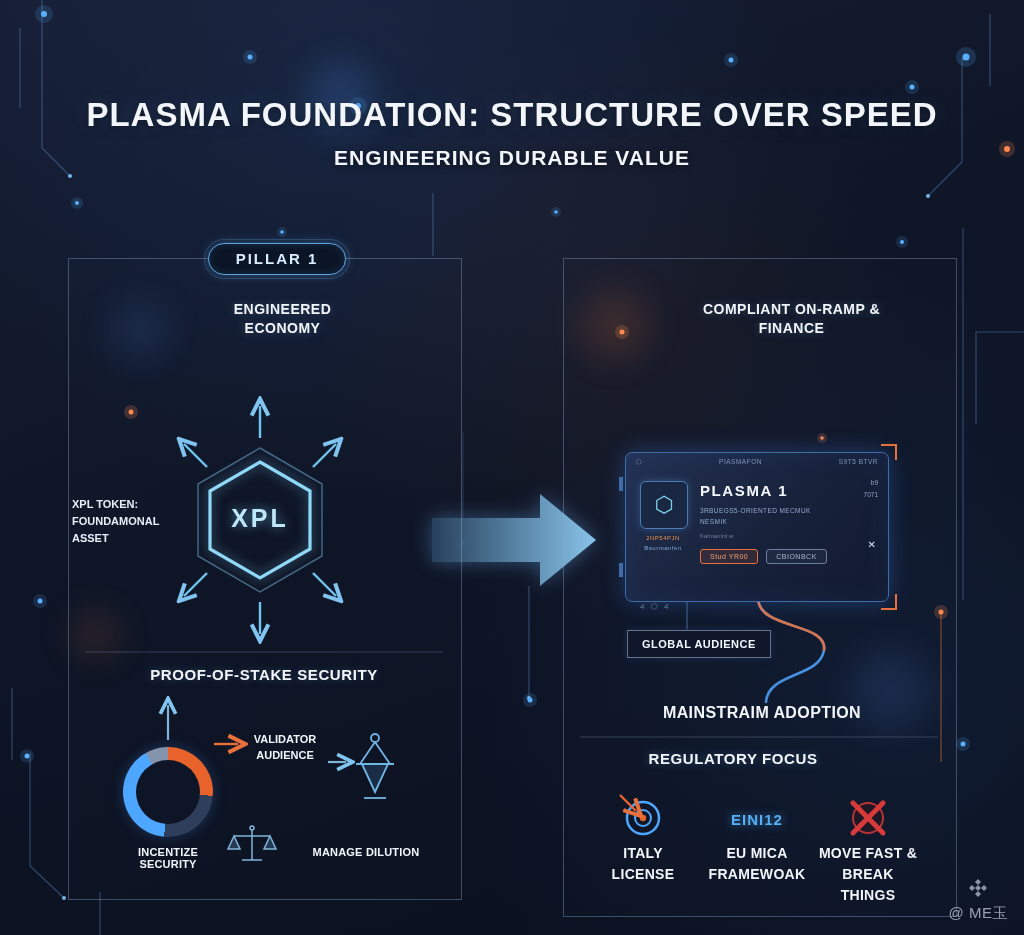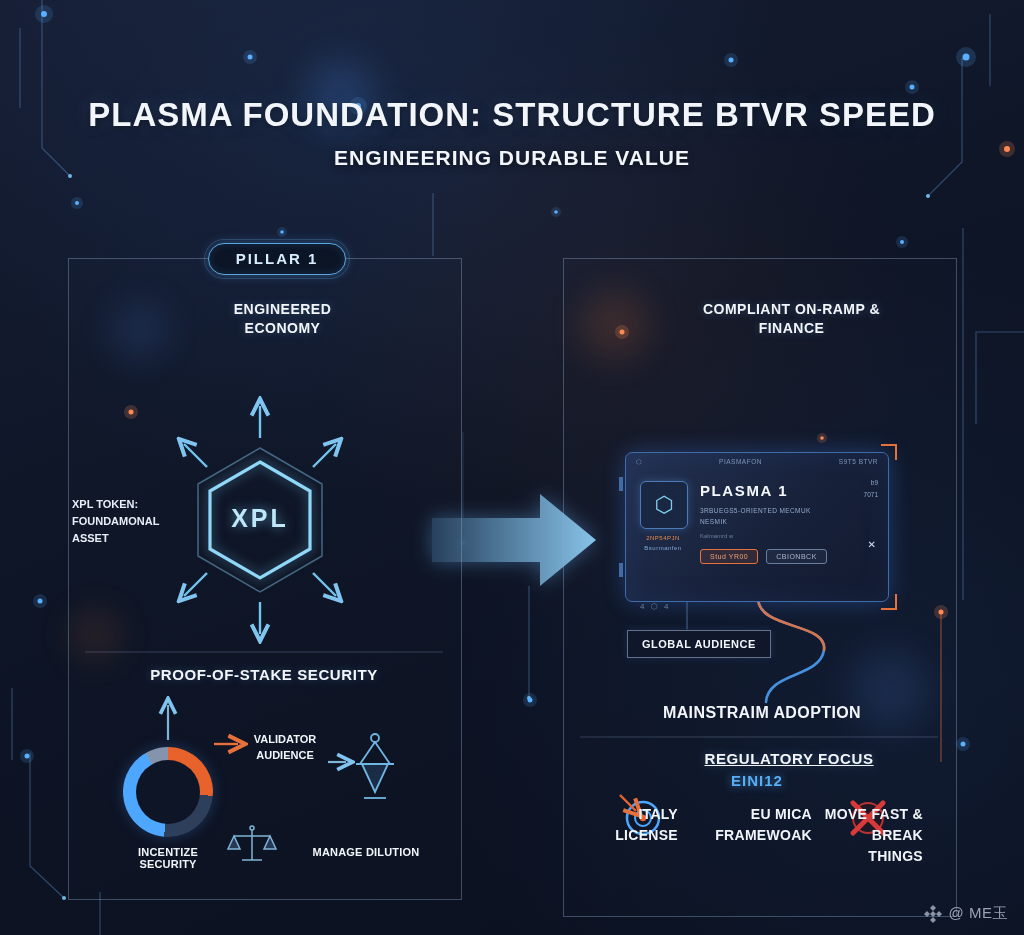--- a/index.html
+++ b/index.html
@@ -34,21 +34,21 @@
   .badge-1{left:208px;} .badge-2{left:691px;}
 
   .panel-heading{position:absolute;width:429px;text-align:center;font-size:14px;font-weight:700;
     line-height:1.35;letter-spacing:.5px;text-shadow:0 0 10px rgba(130,190,255,.3);}
   .panel-heading > span{display:inline-block;margin:0 auto;}
   .ph-1{left:68px;top:300px;} .ph-1 > span{width:165px;}
   .ph-2{left:563px;top:300px;margin-left:14px;} .ph-2 > span{width:215px;}
 
   .section-heading{position:absolute;width:392px;text-align:center;font-size:15px;font-weight:700;
     letter-spacing:.6px;text-shadow:0 0 10px rgba(130,190,255,.3);}
-  .sh-1{left:68px;top:666px;} .sh-2{left:593px;top:750px;text-decoration:underline;}
+  .sh-1{left:68px;top:666px;} .sh-2{left:537px;top:750px;}
 
   .token-label{position:absolute;left:72px;top:496px;width:126px;text-align:left;
     font-size:11px;font-weight:700;line-height:1.55;color:#e8eef8;}
   .xpl-text{position:absolute;left:215px;top:504px;width:90px;text-align:center;
     font-size:25px;font-weight:700;letter-spacing:3px;color:#bfe7fa;
     text-shadow:0 0 12px rgba(120,210,250,.6);}
 
   .donut{position:absolute;left:123px;top:747px;width:90px;height:90px;border-radius:50%;
     background:conic-gradient(from 0deg,#e8622c 0deg 95deg,#2e3f5c 95deg 185deg,#4da6ff 185deg 330deg,#8494ad 330deg 360deg);
     box-shadow:0 0 14px rgba(80,150,255,.25);}
@@ -87,30 +87,30 @@
   .card-x{position:absolute;right:12px;top:86px;font-size:10px;color:#cfe3ff;}
   .card-footer-note{position:absolute;left:640px;top:602px;font-size:8px;color:#6a7f9e;letter-spacing:2px;}
 
   .global-box{position:absolute;left:627px;top:630px;height:26px;line-height:26px;padding:0 14px;
     font-size:11px;font-weight:700;letter-spacing:.5px;
     border:1px solid rgba(170,190,220,.55);background:rgba(16,24,42,.85);
     box-shadow:0 0 8px rgba(80,140,255,.15);}
   .adoption-label{position:absolute;left:662px;top:704px;width:200px;text-align:center;
     font-size:16px;font-weight:700;letter-spacing:.4px;}
 
-  .reg-item{position:absolute;top:756px;width:110px;text-align:right;}
+  .reg-item{position:absolute;top:795px;width:110px;text-align:center;}
   .ri-1{left:588px;} .ri-2{left:702px;} .ri-3{left:813px;}
   .reg-icon-zone{height:48px;display:flex;align-items:center;justify-content:center;}
   .reg-icon-text{font-size:15px;font-weight:800;color:#56aef5;letter-spacing:1px;
     text-shadow:0 0 10px rgba(90,180,255,.6);}
   .reg-label{font-size:14px;font-weight:700;line-height:1.5;letter-spacing:.3px;}
   .reg-label.narrow{max-width:70px;margin:0 auto;}
 
   .watermark{position:absolute;right:16px;bottom:12px;display:flex;align-items:center;gap:7px;
-    color:#98a2b3;font-size:15px;letter-spacing:.5px;}
+    color:#98a2b3;font-size:15px;letter-spacing:.5px;flex-direction:column;}
 </style>
 </head>
 <body>
 
 <div class="stage">
 
   <div class="bokeh" style="left:305px;top:60px;width:70px;height:70px;background:rgba(80,150,255,.18);"></div>
   <div class="bokeh" style="left:110px;top:300px;width:60px;height:60px;background:rgba(80,150,255,.12);"></div>
   <div class="bokeh" style="left:580px;top:290px;width:70px;height:70px;background:rgba(240,120,60,.14);"></div>
   <div class="bokeh" style="left:850px;top:650px;width:80px;height:80px;background:rgba(80,150,255,.12);"></div>
@@ -254,21 +254,21 @@
       <circle cx="643" cy="818" r="3.2" fill="#e8622c" stroke="none"></circle>
       <path d="M620,795 L636,811" stroke="#e8622c" stroke-width="2.4" marker-end="url(#ao)"></path>
     </g>
     <g fill="none">
       <circle cx="868" cy="818" r="15" stroke="#b83232" stroke-width="2" fill="rgba(60,20,25,.35)"></circle>
       <path d="M853,803 L883,833" stroke="#d83838" stroke-width="5" stroke-linecap="round"></path>
       <path d="M883,803 L853,833" stroke="#d83838" stroke-width="5" stroke-linecap="round"></path>
     </g>
   </svg>
 
-  <div class="title">PLASMA FOUNDATION: STRUCTURE BTVR SPEED</div>
+  <div class="title">PLASMA FOUNDATION: STRUCTURE OVER SPEED</div>
   <div class="subtitle">ENGINEERING DURABLE VALUE</div>
 
   <div class="panel panel-1"></div>
   <div class="panel panel-2"></div>
 
   <div class="badge badge-1">PILLAR 1</div>
 
   <div class="panel-heading ph-1">
     <span>ENGINEERED ECONOMY</span>
   </div>

